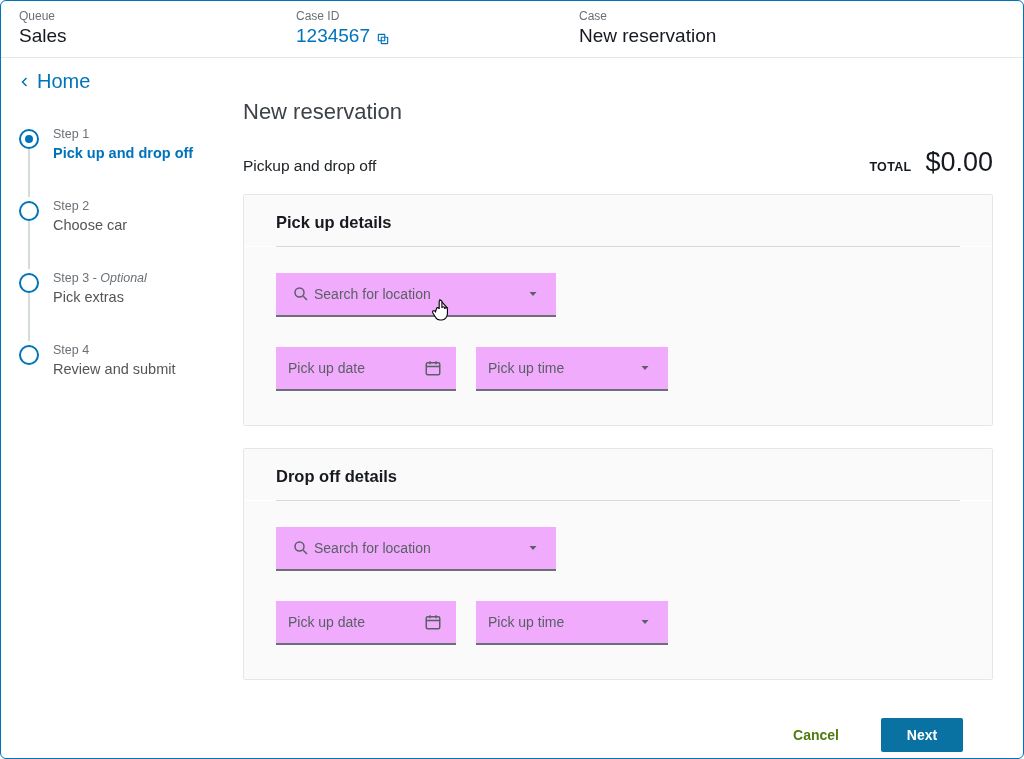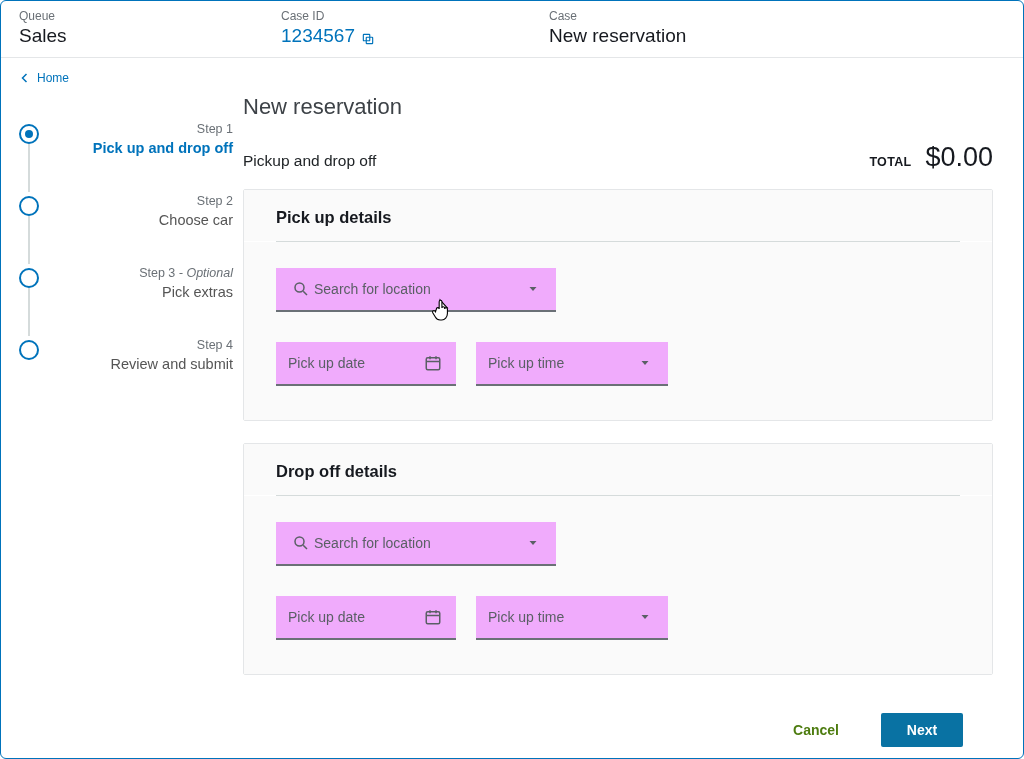--- a/index.html
+++ b/index.html
@@ -1,38 +1,38 @@
 <!DOCTYPE html>
 <html><head>
 <meta charset="utf-8">
 <style>
   * { box-sizing: border-box; margin: 0; padding: 0; font-family: -apple-system, "Segoe UI", Arial, sans-serif; }
   html, body { width: 1024px; height: 759px; background: #fff; color: #16191f; }
   .frame { width: 1024px; height: 759px; border: 1px solid #0073bb; border-radius: 6px; background: #fff; overflow: hidden; display: flex; flex-direction: column; }
 
   
-  .header { display: flex; padding: 8px 18px 10px 18px; border-bottom: 1px solid #e4e6e8; gap: 10px; }
+  .header { display: flex; padding: 8px 18px 10px 18px; border-bottom: 1px solid #e4e6e8; gap: 25px; }
   .hcol { display: flex; flex-direction: column; }
   .hcol.q    { width: 252px; }
   .hcol.case { width: 258px; }
   .hcol.c    { width: 246px; }
   .hcol.attr { flex: 1; }
   .hlabel { font-size: 12px; color: #6a7076; margin-bottom: 2px; }
   .hvalue { font-size: 19px; color: #16191f; }
   .link { color: #0073bb; display: inline-flex; align-items: center; gap: 6px; }
   .copy-icon { width: 14px; height: 14px; display: inline-block; }
 
   
   .crumb { padding: 12px 18px 4px 18px; }
-  .crumb a { color: #0073bb; text-decoration: none; font-size: 12px; display: inline-flex; align-items: center; gap: 6px; }
+  .crumb a { color: #0073bb; text-decoration: none; font-size: 20px; display: inline-flex; align-items: center; gap: 6px; }
 
   
   .body { flex: 1; display: flex; overflow: hidden; }
   .side { width: 242px; padding: 30px 10px 0 18px; }
-  .steps { position: relative; text-align: right; }
+  .steps { position: relative; }
   .step { position: relative; padding-left: 34px; margin-bottom: 28px; min-height: 44px; }
   .step .line { position: absolute; left: 9px; top: 22px; bottom: -26px; width: 2px; background: #d5dbdb; }
   .step:last-child .line { display: none; }
   .step .dot { position: absolute; left: 0; top: 2px; width: 20px; height: 20px; border-radius: 50%; border: 2px solid #0073bb; background: #fff; }
   .step.active .dot::after { content: ''; position: absolute; left: 4px; top: 4px; width: 8px; height: 8px; border-radius: 50%; background: #0073bb; }
   .step .slabel { font-size: 12.5px; color: #6a7076; }
   .step .sname  { font-size: 14.5px; color: #555; margin-top: 4px; }
   .step.active .sname { color: #0073bb; font-weight: 700; }
   .optional { font-style: italic; }
 

